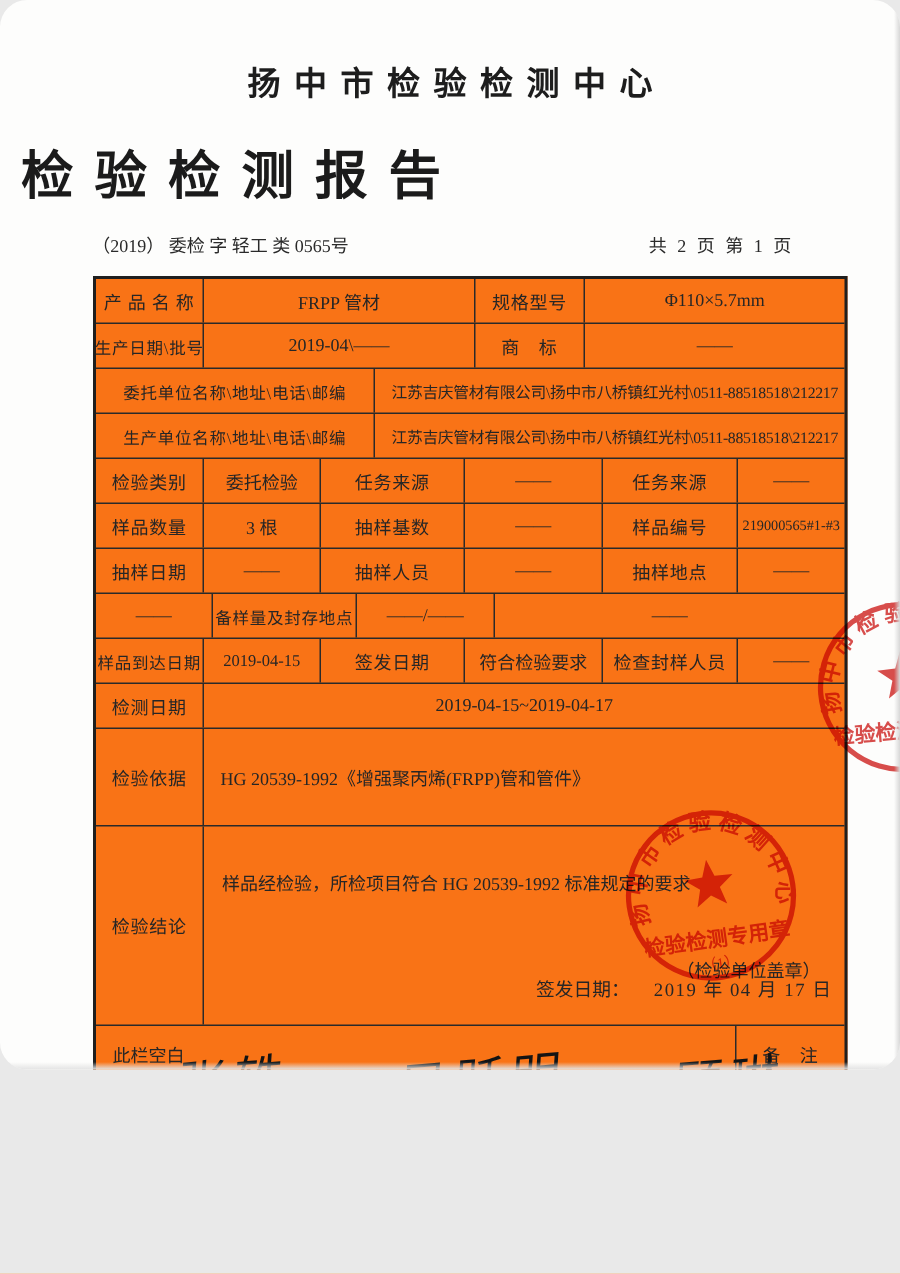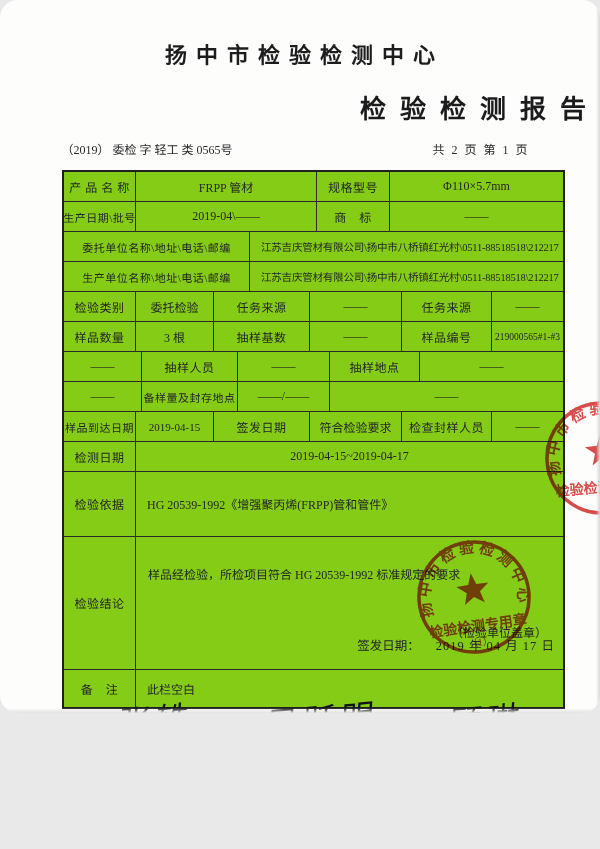--- a/index.html
+++ b/index.html
@@ -4,25 +4,25 @@
 <style>
   html,body{margin:0;padding:0;background:#e9e9e9;}
   .page{
     position:relative;width:600px;height:713px;overflow:hidden;
     background:#fdfdfc;color:#262626;
     font-family:"Liberation Serif","DejaVu Serif",serif;
     border-radius:18px;
     -webkit-font-smoothing:antialiased;
   }
   .org{margin:37px 0 0;text-align:center;font-size:22px;font-weight:bold;letter-spacing:9px;text-indent:9px;color:#1d1d1d;}
-  .title{margin-top:19px;text-align:right;font-size:26px;font-weight:bold;letter-spacing:14px;text-indent:14px;color:#1b1b1b;}
+  .title{margin-top:19px;text-align:left;font-size:35px;font-weight:bold;letter-spacing:14px;text-indent:14px;color:#1b1b1b;}
   .docline{margin:15px auto 0;width:503px;box-sizing:border-box;display:flex;justify-content:space-between;font-size:12px;padding:0 22px 0 13px;color:#2a2a2a;text-align:center;}
   .docline .pageinfo{letter-spacing:2px;}
   
-  .tbl{margin:12px 0 0 62px;width:503px;box-sizing:border-box;border:2.2px solid #1f1f1f;background:#84cc16;}
+  .tbl{margin:12px 0 0 62px;width:503px;box-sizing:border-box;border:2.2px solid #1f1f1f;background:#f97316;}
   .tr{display:flex;box-sizing:border-box;border-bottom:1.5px solid #2a2a2a;height:30px;}
   .tr:last-child{border-bottom:none;}
   .td{box-sizing:border-box;border-right:1.5px solid #2a2a2a;display:flex;align-items:center;justify-content:center;font-size:12px;white-space:nowrap;overflow:visible;}
   .td:last-child{border-right:none;}
   .lbl{letter-spacing:.5px;}
   .left{justify-content:flex-start;padding-left:11px;}
   .w72{width:72px;flex:none;} .w78{width:78px;flex:none;} .w96{width:96px;flex:none;}
   .w92{width:92px;flex:none;} .w90{width:90px;flex:none;} .w181{width:181px;flex:none;}
   .w73{width:73px;flex:none;} .w186{width:186px;flex:none;}
   .fx{flex:1;}
@@ -95,20 +95,21 @@
     <div class="tr">
       <div class="td lbl w72">样品数量</div>
       <div class="td w78">3 根</div>
       <div class="td lbl w96">抽样基数</div>
       <div class="td w92">——</div>
       <div class="td lbl w90">样品编号</div>
       <div class="td fx num">219000565#1-#3</div>
     </div>
 
     <div class="tr">
+      <div class="td lbl w72">抽样日期</div>
       <div class="td w78">——</div>
       <div class="td lbl w96">抽样人员</div>
       <div class="td w92">——</div>
       <div class="td lbl w90">抽样地点</div>
       <div class="td fx">——</div>
     </div>
 
     <div class="tr">
       <div class="td w78">——</div>
       <div class="td lbl w96 sm">备样量及封存地点</div>
@@ -140,22 +141,22 @@
       <div class="td fx concl">
         <div class="concl-text">样品经检验，所检项目符合 HG 20539-1992 标准规定的要求</div>
         <div class="concl-seal-note">（检验单位盖章）</div>
         <div class="concl-date">
           <span>签发日期：</span><span class="gap">2019 年 04 月 17 日</span>
         </div>
       </div>
     </div>
 
     <div class="tr h37">
+      <div class="td fx left">此栏空白</div>
       <div class="td lbl w72">备　注</div>
-      <div class="td fx left">此栏空白</div>
     </div>
 
   </div>
 
   <svg class="stamp1" width="140" height="140" viewBox="0 0 140 140">
     <circle cx="70" cy="70" r="55" fill="none" stroke-width="3.5" stroke="#d63e3c"></circle>
     <path id="arc1" d="M 28.7 85 A 44 44 0 1 1 111.3 85" fill="none"></path>
     <text font-size="15" font-weight="bold" letter-spacing="3.5" fill="#d63e3c">
       <textPath href="#arc1" startOffset="2">扬中市检验检测中心</textPath>
     </text>

